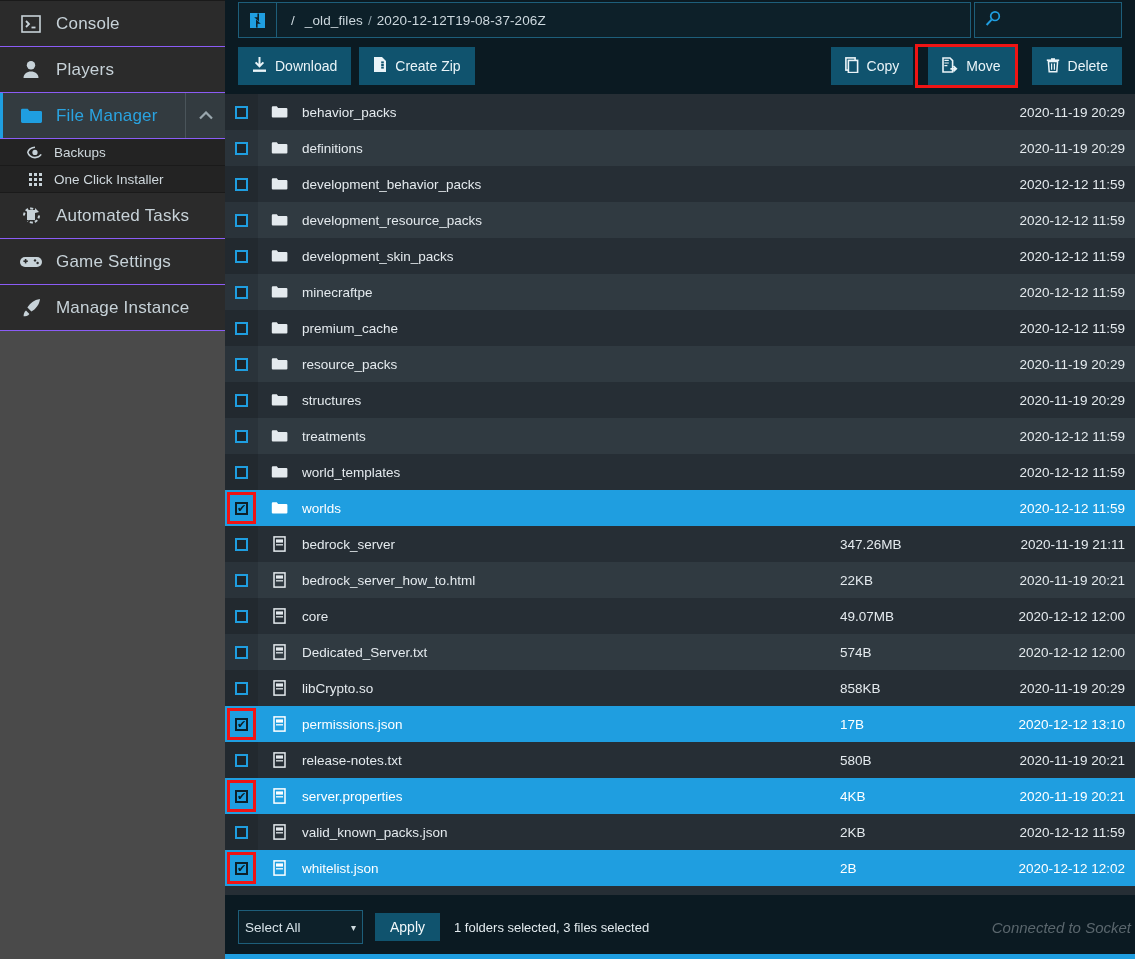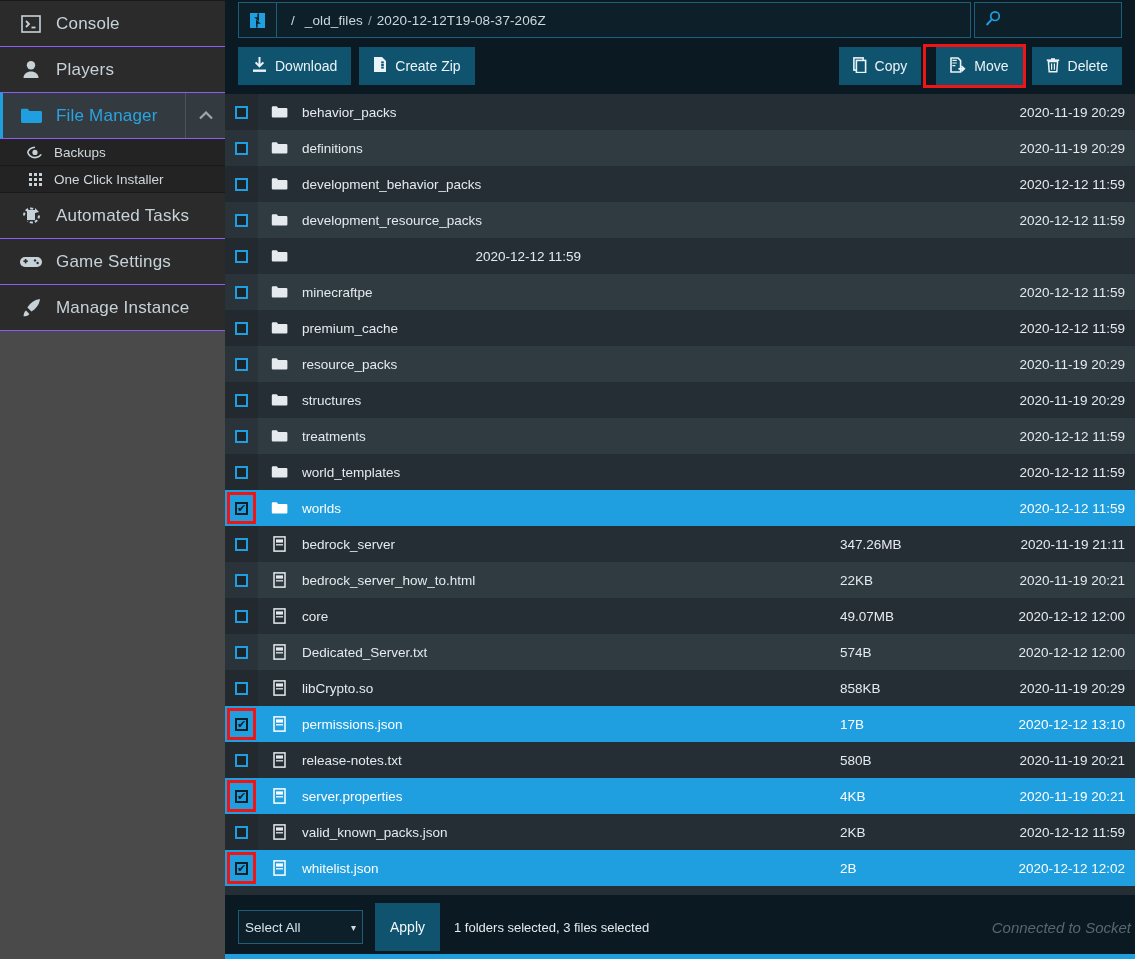--- a/index.html
+++ b/index.html
@@ -171,21 +171,21 @@
   }
   .btn + .btn { margin-left: 8px; }
   .spacer { flex: 1 1 auto; }
   .btn-wrap { position: relative; display: inline-flex; }
   .btn-wrap.highlight {
     outline: 3px solid #f01414;
     margin: 0 5px;
     padding-left: 10px;
   }
   .right-group { display: flex; align-items: center; }
-  .right-group .btn-wrap + .btn { margin-left: 4px; }
+  .right-group .btn-wrap + .btn { margin-left: 12px; }
 
   
   .filelist {
     flex: 1 1 auto;
     overflow: hidden;
     background: #262e35;
   }
   .frow {
     position: relative;
     display: flex;
@@ -255,21 +255,21 @@
     font-size: 13.5px;
     font-family: "Liberation Sans", sans-serif;
     padding: 16px 6px;
     display: flex; align-items: center;
     justify-content: space-between;
     cursor: pointer;
   }
   .sel-dd .caret { font-size: 10px; color: #cfdade; }
   .apply-btn {
     margin-left: 12px;
-    height: 48px;
+    height: 28px;
     padding: 0 15px;
     background: #10536e;
     color: #f2f8fa;
     font-size: 14px;
     border: none;
     cursor: pointer;
     display: flex; align-items: center;
   }
   .sel-status {
     margin-left: 14px;
@@ -548,20 +548,21 @@
         </div>
         <div class="frow odd">
           <div class="cb-cell">
             <div class="cbox"></div>
           </div>
           <div class="type-cell">
             <svg width="17" height="14" viewBox="0 0 17 14">
               <path d="M0.8 2.4A1.1 1.1 0 011.9 1.3h3.9l1.3 1.7h8.2a1.1 1.1 0 011.1 1.1v7.4a1.1 1.1 0 01-1.1 1.1H1.9a1.1 1.1 0 01-1.1-1.1z" fill="currentColor"></path>
             </svg>
           </div>
+          <div class="name-cell">development_skin_packs</div>
           <div class="size-cell"></div>
           <div class="date-cell">2020-12-12 11:59</div>
         </div>
         <div class="frow even">
           <div class="cb-cell">
             <div class="cbox"></div>
           </div>
           <div class="type-cell">
             <svg width="17" height="14" viewBox="0 0 17 14">
               <path d="M0.8 2.4A1.1 1.1 0 011.9 1.3h3.9l1.3 1.7h8.2a1.1 1.1 0 011.1 1.1v7.4a1.1 1.1 0 01-1.1 1.1H1.9a1.1 1.1 0 01-1.1-1.1z" fill="currentColor"></path>

